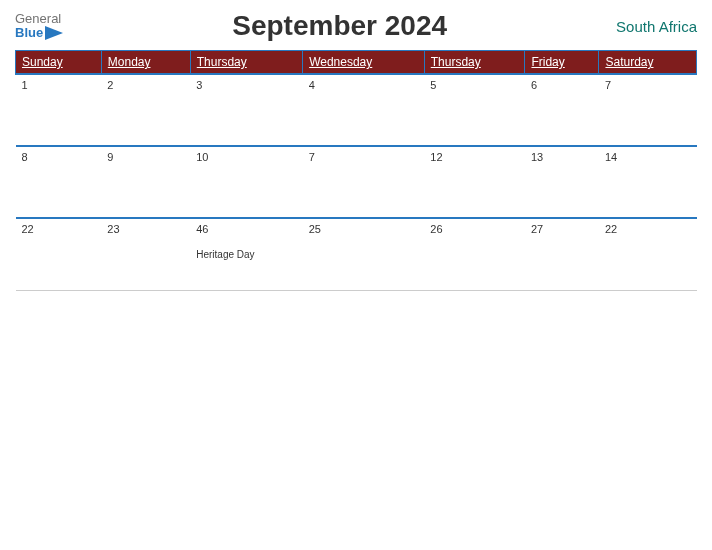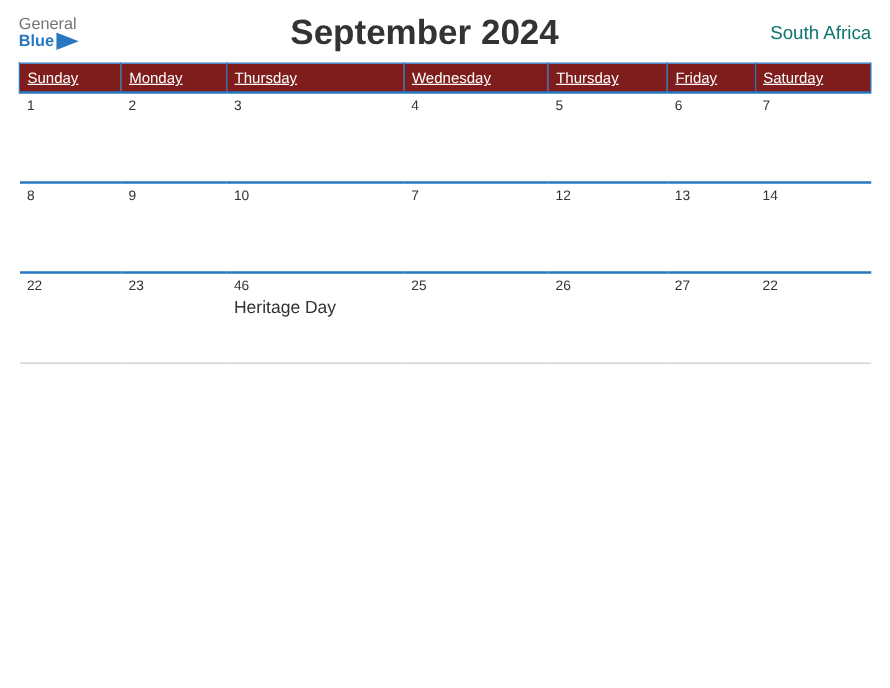--- a/index.html
+++ b/index.html
@@ -78,24 +78,24 @@
     .week-row td {
       border-top: 2px solid #2878c0;
     }
     .day-number {
       font-size: 11px;
       color: #333;
       display: block;
       margin-bottom: 2px;
     }
     .holiday-label {
-      font-size: 14px;
+      font-size: 10px;
       color: #333;
       display: block;
-      margin-top: 2px;
+      margin-top: 14px;
     }
     .last-row td {
       height: 60px;
     }
   </style>
 </head>
 <body>
 
 <div class="page">
 

